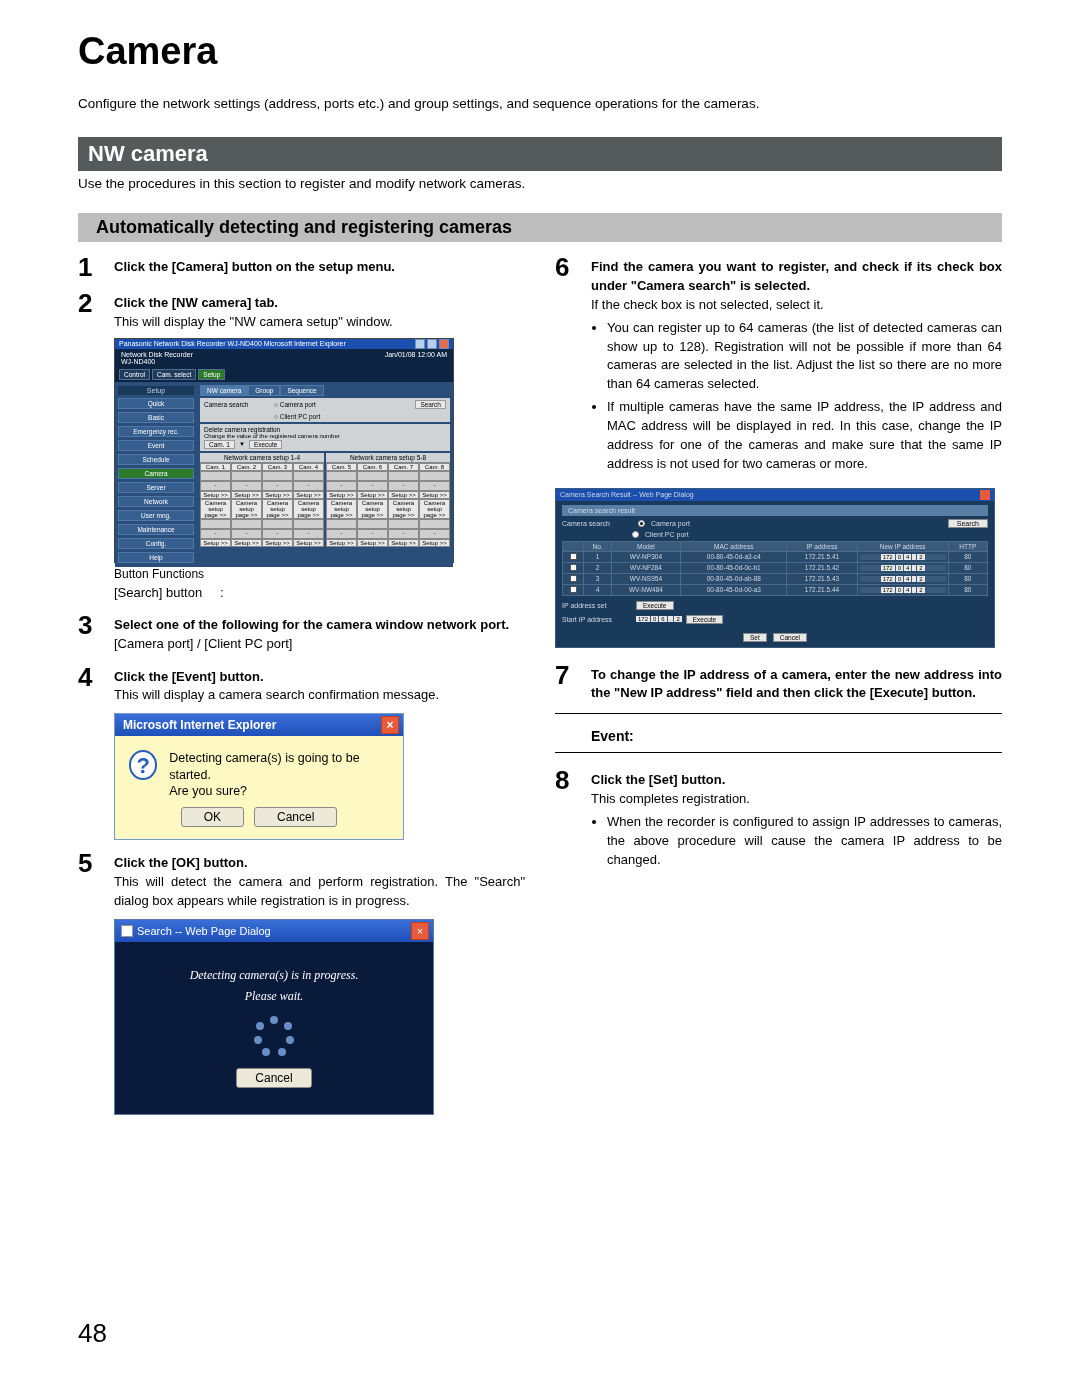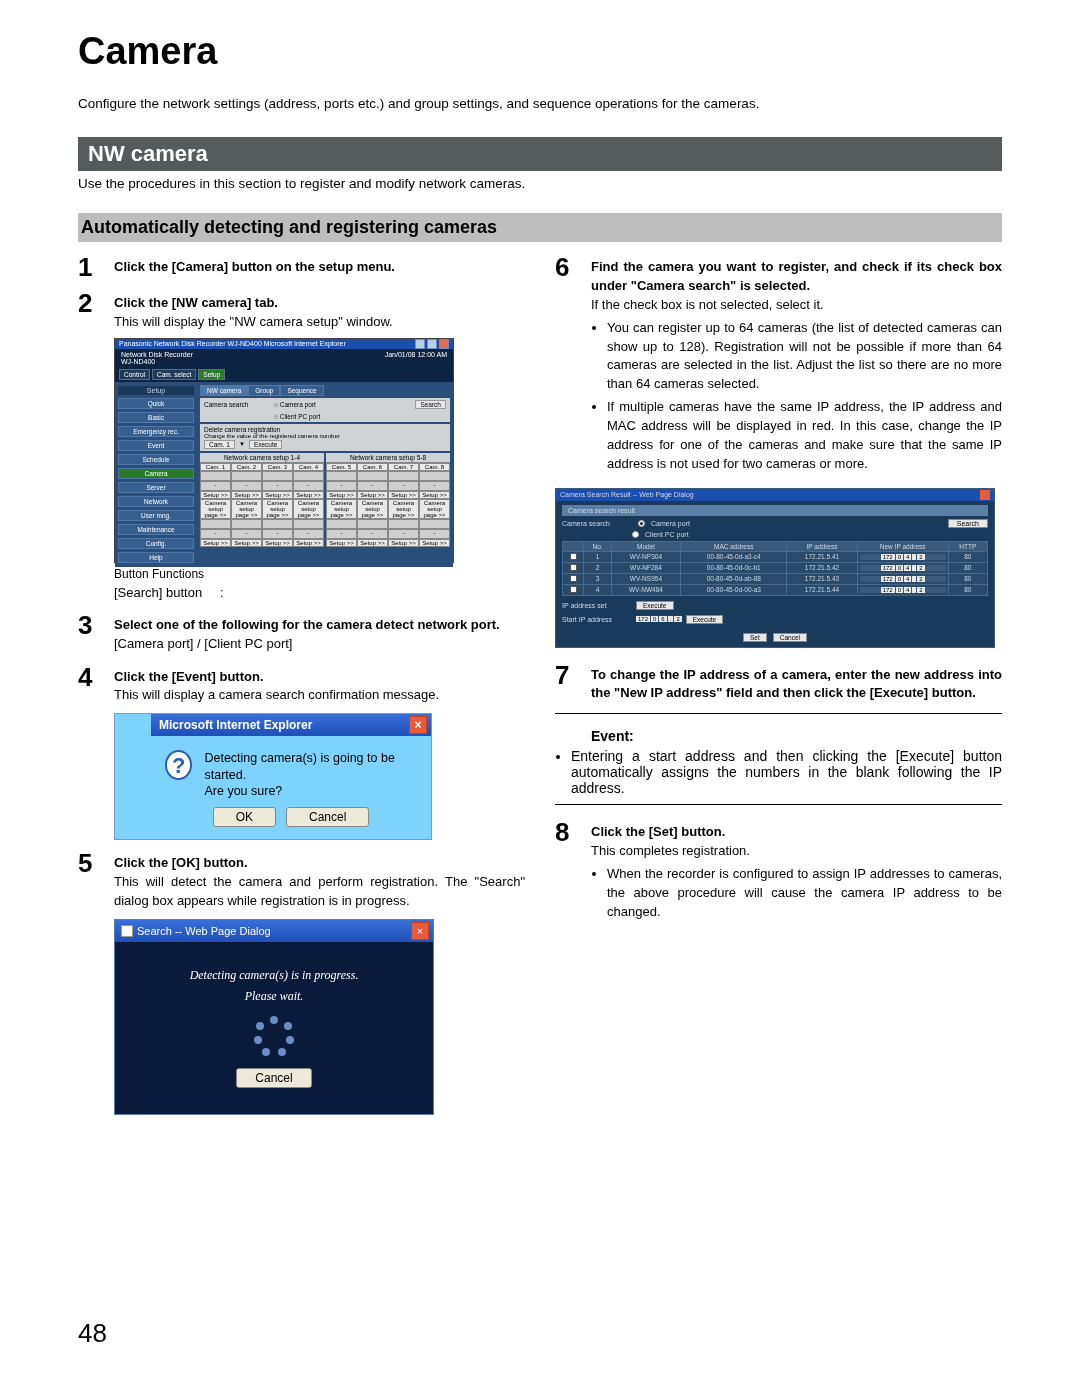--- a/index.html
+++ b/index.html
@@ -21,21 +21,21 @@
     font-weight: bold;
     font-size: 22px;
     padding: 4px 10px;
     margin-bottom: 2px;
   }
   .h3-bar {
     background: #bdbdbd;
     color: #000;
     font-weight: bold;
     font-size: 18px;
-    padding: 4px 3px;
+    padding: 4px 18px;
     margin-bottom: 12px;
   }
   .section-desc { font-size: 13.5px; margin: 5px 0 22px 0; }
   .columns { display: flex; gap: 30px; }
   .col { flex: 1; min-width: 0; }
   .step { display: flex; gap: 10px; margin-bottom: 10px; }
   .stepnum { font-size: 26px; font-weight: bold; line-height: 1; width: 26px; flex-shrink: 0; }
   .stepbody { flex: 1; font-size: 13px; line-height: 1.45; padding-top: 4px; }
   .stepbody .bold { font-weight: bold; }
   .stepbody .justify { text-align: justify; }
@@ -91,26 +91,25 @@
   .sshot1 .rowcells div{flex:1;border:1px solid #888;text-align:center;background:#cfcfcf;font-size:6px;height:10px;}
 
   .caption { font-size: 12px; margin-left: 36px; margin-bottom:4px;}
   .fn-row { display:flex; gap:6px; font-size:13px; margin-left:36px; margin-bottom:12px;}
   .fn-row .lbl{width:100px;flex-shrink:0;}
   .fn-row .col1{width:8px;flex-shrink:0;}
   .fn-row .desc{flex:1;}
 
   
   .sshot2 {
-    width: 318px;
+    width: 290px;
     margin: 8px 0 10px 36px;
     border: 1px solid #7a9ac6;
     font-size: 12px;
-    background: #7dd3fc;
-    padding-left: 36px;
+    background: #fef9c3;
   }
   .sshot2 .tb2 {
     background: linear-gradient(#3a6fd8,#1f4fb8);
     color:#fff;
     display:flex;justify-content:space-between;align-items:center;
     padding:2px 4px 2px 8px;font-weight:bold;
   }
   .sshot2 .tb2 .x{width:18px;height:18px;background:#e85a3a;border:1px solid #c04020;color:#fff;text-align:center;line-height:16px;font-size:12px;}
   .sshot2 .body2{display:flex;gap:12px;padding:14px 14px 8px 14px;}
   .sshot2 .qicon{width:30px;height:30px;border-radius:50%;border:2px solid #2a5fb8;background:#fff;color:#2a5fb8;font-size:22px;font-weight:bold;text-align:center;line-height:28px;}
@@ -368,21 +367,21 @@
 
     <div class="caption">Button Functions</div>
     <div class="fn-row">
       <span class="lbl">[Search] button</span>
       <span class="col1">:</span>
     </div>
 
     <div class="step">
       <div class="stepnum">3</div>
       <div class="stepbody">
-        <span class="bold">Select one of the following for the camera detect network port.</span><br>
+        <span class="bold">Select one of the following for the camera window network port.</span><br>
         <span>[Camera port] / [Client PC port]</span>
       </div>
     </div>
 
     <div class="step tight">
       <div class="stepnum">4</div>
       <div class="stepbody">
         <span class="bold">Click the [Event] button.</span><br>
         <span>This will display a camera search confirmation message.</span>
       </div>
@@ -578,23 +577,20 @@
 
     <div class="step">
       <div class="stepnum">7</div>
       <div class="stepbody">
         <span class="bold justify" style="display:block">To change the IP address of a camera, enter the new address into the "New IP address" field and then click the [Execute] button.</span>
       </div>
     </div>
 
     <hr class="rule">
     <div class="note-hdr indent">Event:</div>
-    <ul class="bullets indent">
-      <li>Entering a start address and then clicking the [Execute] button automatically assigns the numbers in the blank following the IP address.</li>
-    </ul>
     <hr class="rule">
 
     <div class="step">
       <div class="stepnum">8</div>
       <div class="stepbody">
         <span class="bold">Click the [Set] button.</span><br>
         <span>This completes registration.</span>
         <ul class="bullets">
           <li>When the recorder is configured to assign IP addresses to cameras, the above procedure will cause the camera IP address to be changed.</li>
         </ul>

